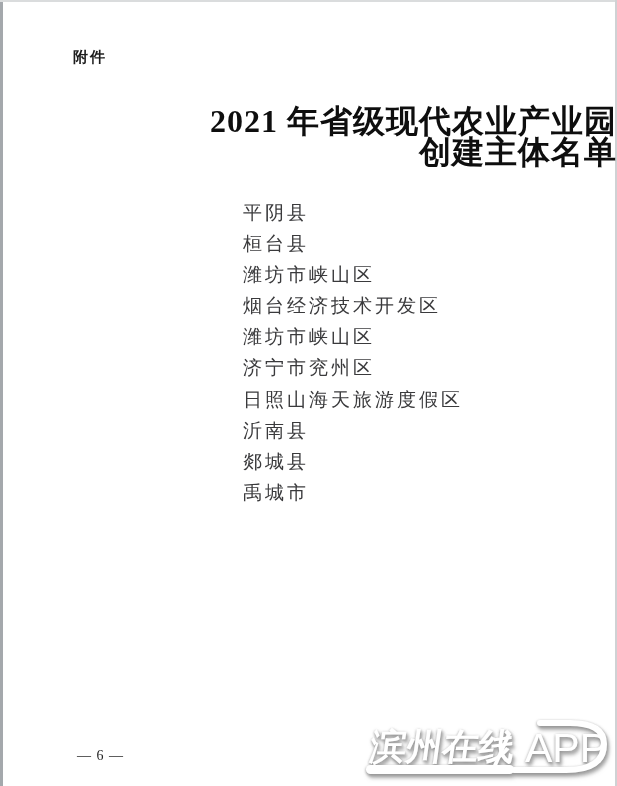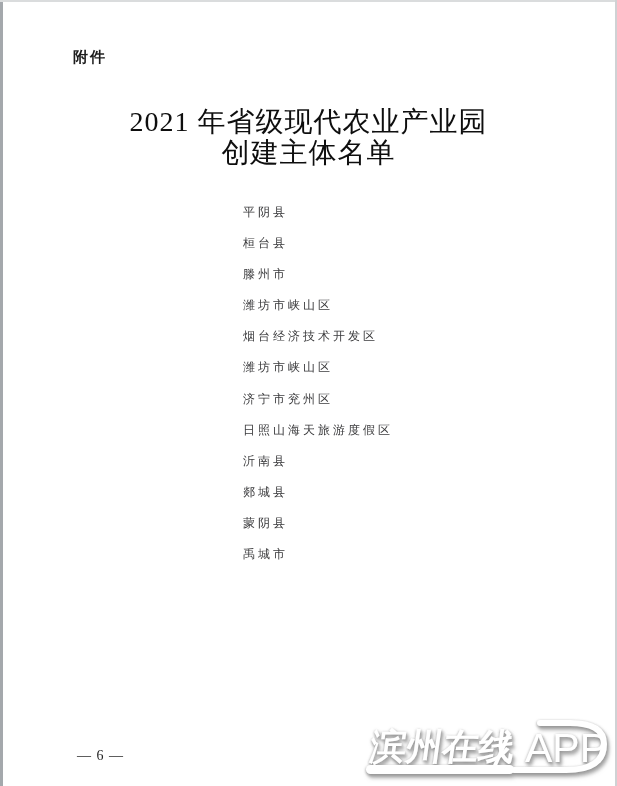--- a/index.html
+++ b/index.html
@@ -41,32 +41,32 @@
     font-weight: bold;
     letter-spacing: 2px;
     color: #1c1c1c;
     text-align: right;
   }
   .title {
     position: absolute;
     left: 0; top: 106px;
     width: 100%;
     margin: 0;
-    text-align: center;
-    font-size: 28px;
-    font-weight: normal;
+    text-align: right;
+    font-size: 32px;
+    font-weight: bold;
     line-height: 31px;
     letter-spacing: 1px;
     color: #0e0e0e;
   }
   .title-line { display: block; }
   .list {
     position: absolute;
     left: 243px; top: 197px;
-    font-size: 12px;
+    font-size: 19px;
     letter-spacing: 3px;
     color: #3a3a3c;
   }
   .list-item {
     height: 31.1px;
     line-height: 31.1px;
     white-space: nowrap;
   }
   .page-number {
     position: absolute;
@@ -100,29 +100,27 @@
   <div class="attachment">附件</div>
 
   <h1 class="title">
     <span class="title-line">2021 年省级现代农业产业园</span>
     <span class="title-line">创建主体名单</span>
   </h1>
 
   <div class="list">
       <div class="list-item">平阴县</div>
       <div class="list-item">桓台县</div>
-      <div class="list-item">滕州市</div>
       <div class="list-item">潍坊市峡山区</div>
       <div class="list-item">烟台经济技术开发区</div>
       <div class="list-item">潍坊市峡山区</div>
       <div class="list-item">济宁市兖州区</div>
       <div class="list-item">日照山海天旅游度假区</div>
       <div class="list-item">沂南县</div>
       <div class="list-item">郯城县</div>
-      <div class="list-item">蒙阴县</div>
       <div class="list-item">禹城市</div>
     </div>
 
   <div class="page-number">— 6 —</div>
 
   <div class="watermark">
     <svg width="255" height="76" viewBox="0 0 255 76">
       <defs>
         <filter id="wmf" x="-15%" y="-15%" width="140%" height="145%">
           <feDropShadow dx="0" dy="1" stdDeviation="1.4" flood-color="#8e8e8e" flood-opacity="1"></feDropShadow>

